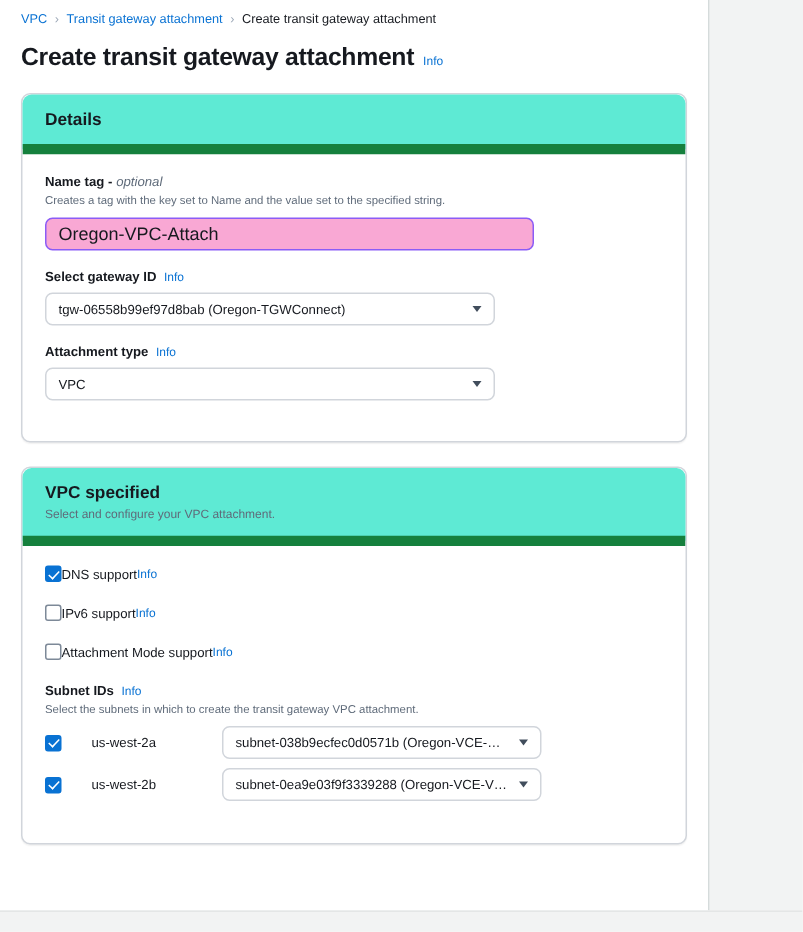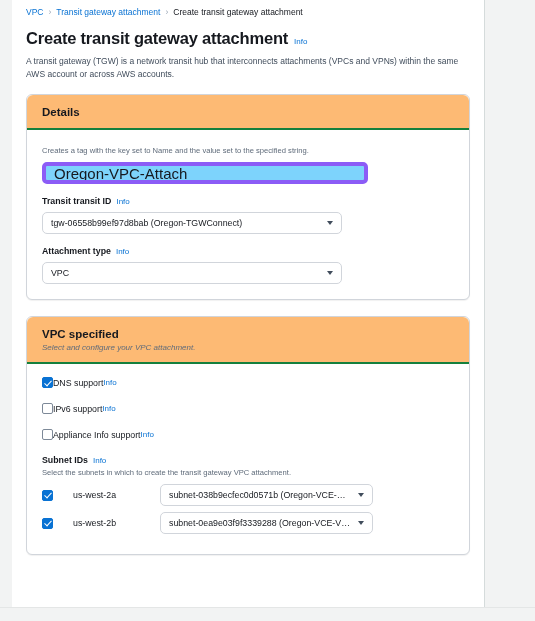--- a/index.html
+++ b/index.html
@@ -15,21 +15,21 @@
   .page {
     position: relative;
     width: 535px;
     height: 621px;
     background: #f2f3f3;
   }
 
   
   .content-col {
     position: absolute;
-    left: 12px;
+    left: 0;
     top: 0;
     width: 473px;
     height: 607px;
     background: #ffffff;
     border-right: 1px solid #d5dbdb;
     overflow: hidden;
   }
 
   .bottom-strip {
     position: absolute;
@@ -98,40 +98,39 @@
     background: #ffffff;
     border: 1px solid #d1d5db;
     border-radius: 6px;
     box-shadow: 0 1px 1px rgba(0,0,0,0.06);
   }
   #details-panel { margin-top: 14px; }
   #vpc-panel { margin-top: 16px; }
 
   .panel-head {
     padding: 11px 15px 10px 15px;
-    border-bottom: 2px solid #15803d;
-    background: #fdba74;
+    border-bottom: 7px solid #15803d;
+    background: #5eead4;
     border-radius: 6px 6px 0 0;
   }
   .panel-title {
     font-size: 11.5px;
     font-weight: bold;
     color: #16191f;
   }
   .panel-subtitle {
     margin-top: 3px;
     font-size: 8px;
     color: #5f6b7a;
-    font-style: italic;
   }
   .panel-body { padding: 13px 15px 15px 15px; }
 
   
   .field { margin-bottom: 12px; }
-  .field:last-child { margin-bottom: 0; }
+  .field:last-child { margin-bottom: 12px; }
 
   .field-label-row {
     display: flex;
     align-items: baseline;
     gap: 5px;
   }
   .field-label {
     font-size: 8.8px;
     font-weight: bold;
     color: #16191f;
@@ -145,24 +144,24 @@
     margin-top: 2px;
     font-size: 7.6px;
     color: #5f6b7a;
     line-height: 11px;
   }
 
   .text-input {
     margin-top: 6px;
     width: 326px;
     height: 22px;
-    border: 4px solid #8b5cf6;
+    border: 1px solid #8b5cf6;
     border-radius: 5px;
-    background: #7dd3fc;
-    font-size: 15px;
+    background: #f9a8d4;
+    font-size: 12px;
     color: #16191f;
     padding: 0 8px;
     line-height: 20px;
     font-family: "Liberation Sans", sans-serif;
     cursor: text;
   }
 
   .select {
     position: relative;
     margin-top: 6px;
@@ -269,37 +268,39 @@
       <a class="bc-link">Transit gateway attachment</a>
       <span class="bc-sep">›</span>
       <span class="bc-current">Create transit gateway attachment</span>
     </nav>
 
     <header class="page-header">
       <div class="page-title-row">
         <h1 class="page-title">Create transit gateway attachment</h1>
         <a class="info-link">Info</a>
       </div>
-      <p class="page-desc">A transit gateway (TGW) is a network transit hub that interconnects attachments (VPCs and VPNs) within the same AWS account or across AWS accounts.</p>
     </header>
 
     <section class="panel" id="details-panel">
       <div class="panel-head">
         <div class="panel-title">Details</div>
       </div>
       <div class="panel-body">
 
         <div class="field">
+          <div class="field-label-row">
+            <span class="field-label"><span>Name tag -</span> <span class="opt">optional</span></span>
+          </div>
           <div class="field-desc">Creates a tag with the key set to Name and the value set to the specified string.</div>
           <input class="text-input" type="text" value="Oregon-VPC-Attach" style="">
         </div>
 
         <div class="field">
           <div class="field-label-row">
-            <span class="field-label">Transit transit ID</span>
+            <span class="field-label">Select gateway ID</span>
             <a class="info-link">Info</a>
           </div>
           <div class="select">
             <span class="select-value">tgw-06558b99ef97d8bab (Oregon-TGWConnect)</span>
             <span class="caret"></span>
           </div>
         </div>
 
         <div class="field">
           <div class="field-label-row">
@@ -329,21 +330,21 @@
         </div>
 
         <div class="cb-row">
           <span class="cb"></span>
           <span class="cb-label">IPv6 support</span>
           <a class="info-link">Info</a>
         </div>
 
         <div class="cb-row">
           <span class="cb"></span>
-          <span class="cb-label">Appliance Info support</span>
+          <span class="cb-label">Attachment Mode support</span>
           <a class="info-link">Info</a>
         </div>
 
 
         <div class="field" style="margin-top:14px;">
           <div class="field-label-row">
             <span class="field-label">Subnet IDs</span>
             <a class="info-link">Info</a>
           </div>
           <div class="field-desc">Select the subnets in which to create the transit gateway VPC attachment.</div>

